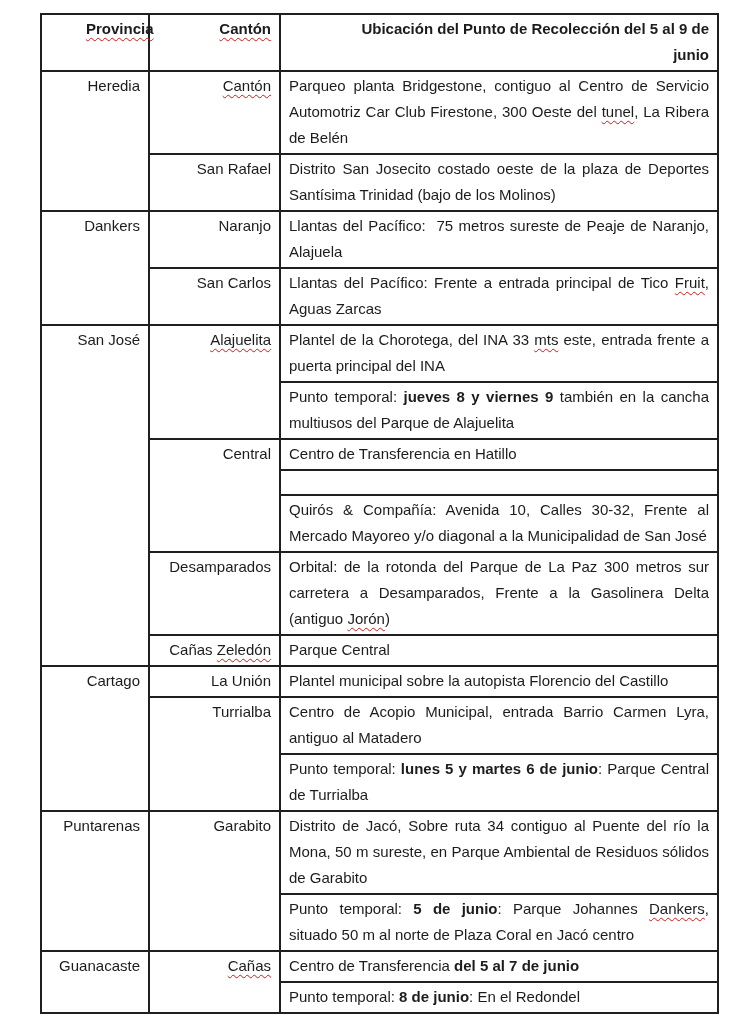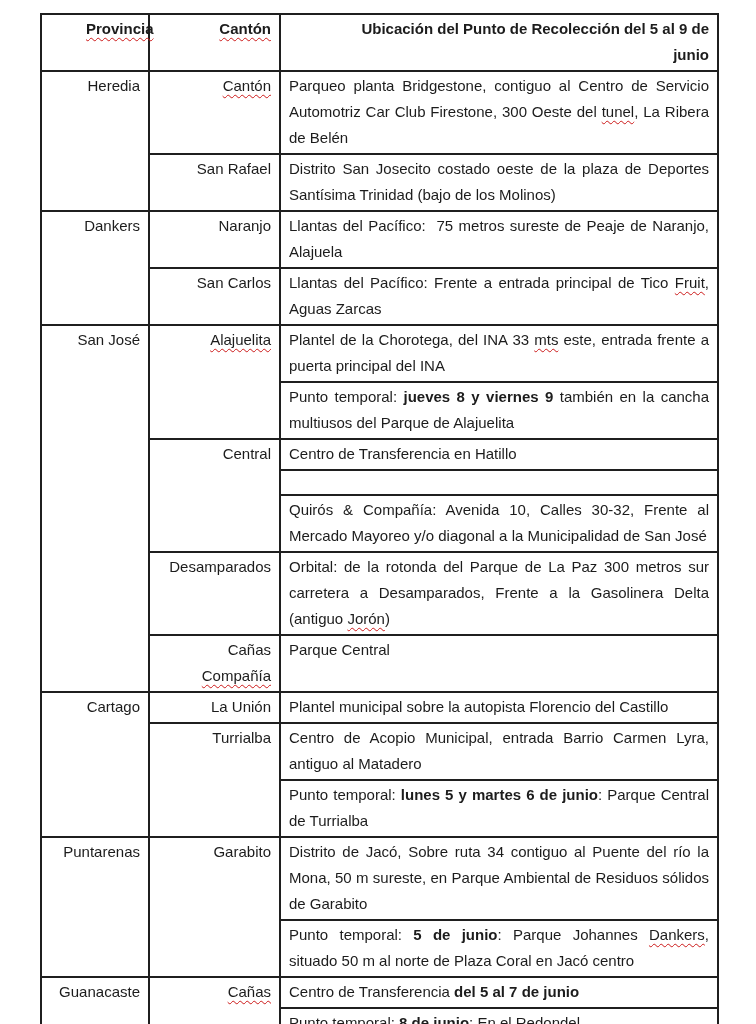--- a/index.html
+++ b/index.html
@@ -94,21 +94,21 @@
           <td class="loc"><div class="blank"></div></td>
         </tr>
         <tr>
           <td class="loc"><span>Quirós &amp; Compañía: Avenida 10, Calles 30-32, Frente al Mercado Mayoreo y/o diagonal a la Municipalidad de San José</span></td>
         </tr>
         <tr>
           <td class="cant" rowspan="1"><span>Desamparados</span></td>
           <td class="loc"><span>Orbital: de la rotonda del Parque de La Paz 300 metros sur carretera a Desamparados, Frente a la Gasolinera Delta (antiguo </span><span class="sp">Jorón</span><span>)</span></td>
         </tr>
         <tr>
-          <td class="cant" rowspan="1"><span>Cañas </span><span class="sp">Compañía</span></td>
+          <td class="cant" rowspan="1"><span>Cañas </span><span class="sp">Zeledón</span></td>
           <td class="loc"><span>Parque Central</span></td>
         </tr>
         <tr>
           <td class="prov" rowspan="3"><span>Cartago</span></td>
           <td class="cant" rowspan="1"><span>La Unión</span></td>
           <td class="loc"><span>Plantel municipal sobre la autopista Florencio del Castillo</span></td>
         </tr>
         <tr>
           <td class="cant" rowspan="2"><span>Turrialba</span></td>
           <td class="loc"><span>Centro de Acopio Municipal, entrada Barrio Carmen Lyra, antiguo al Matadero</span></td>

